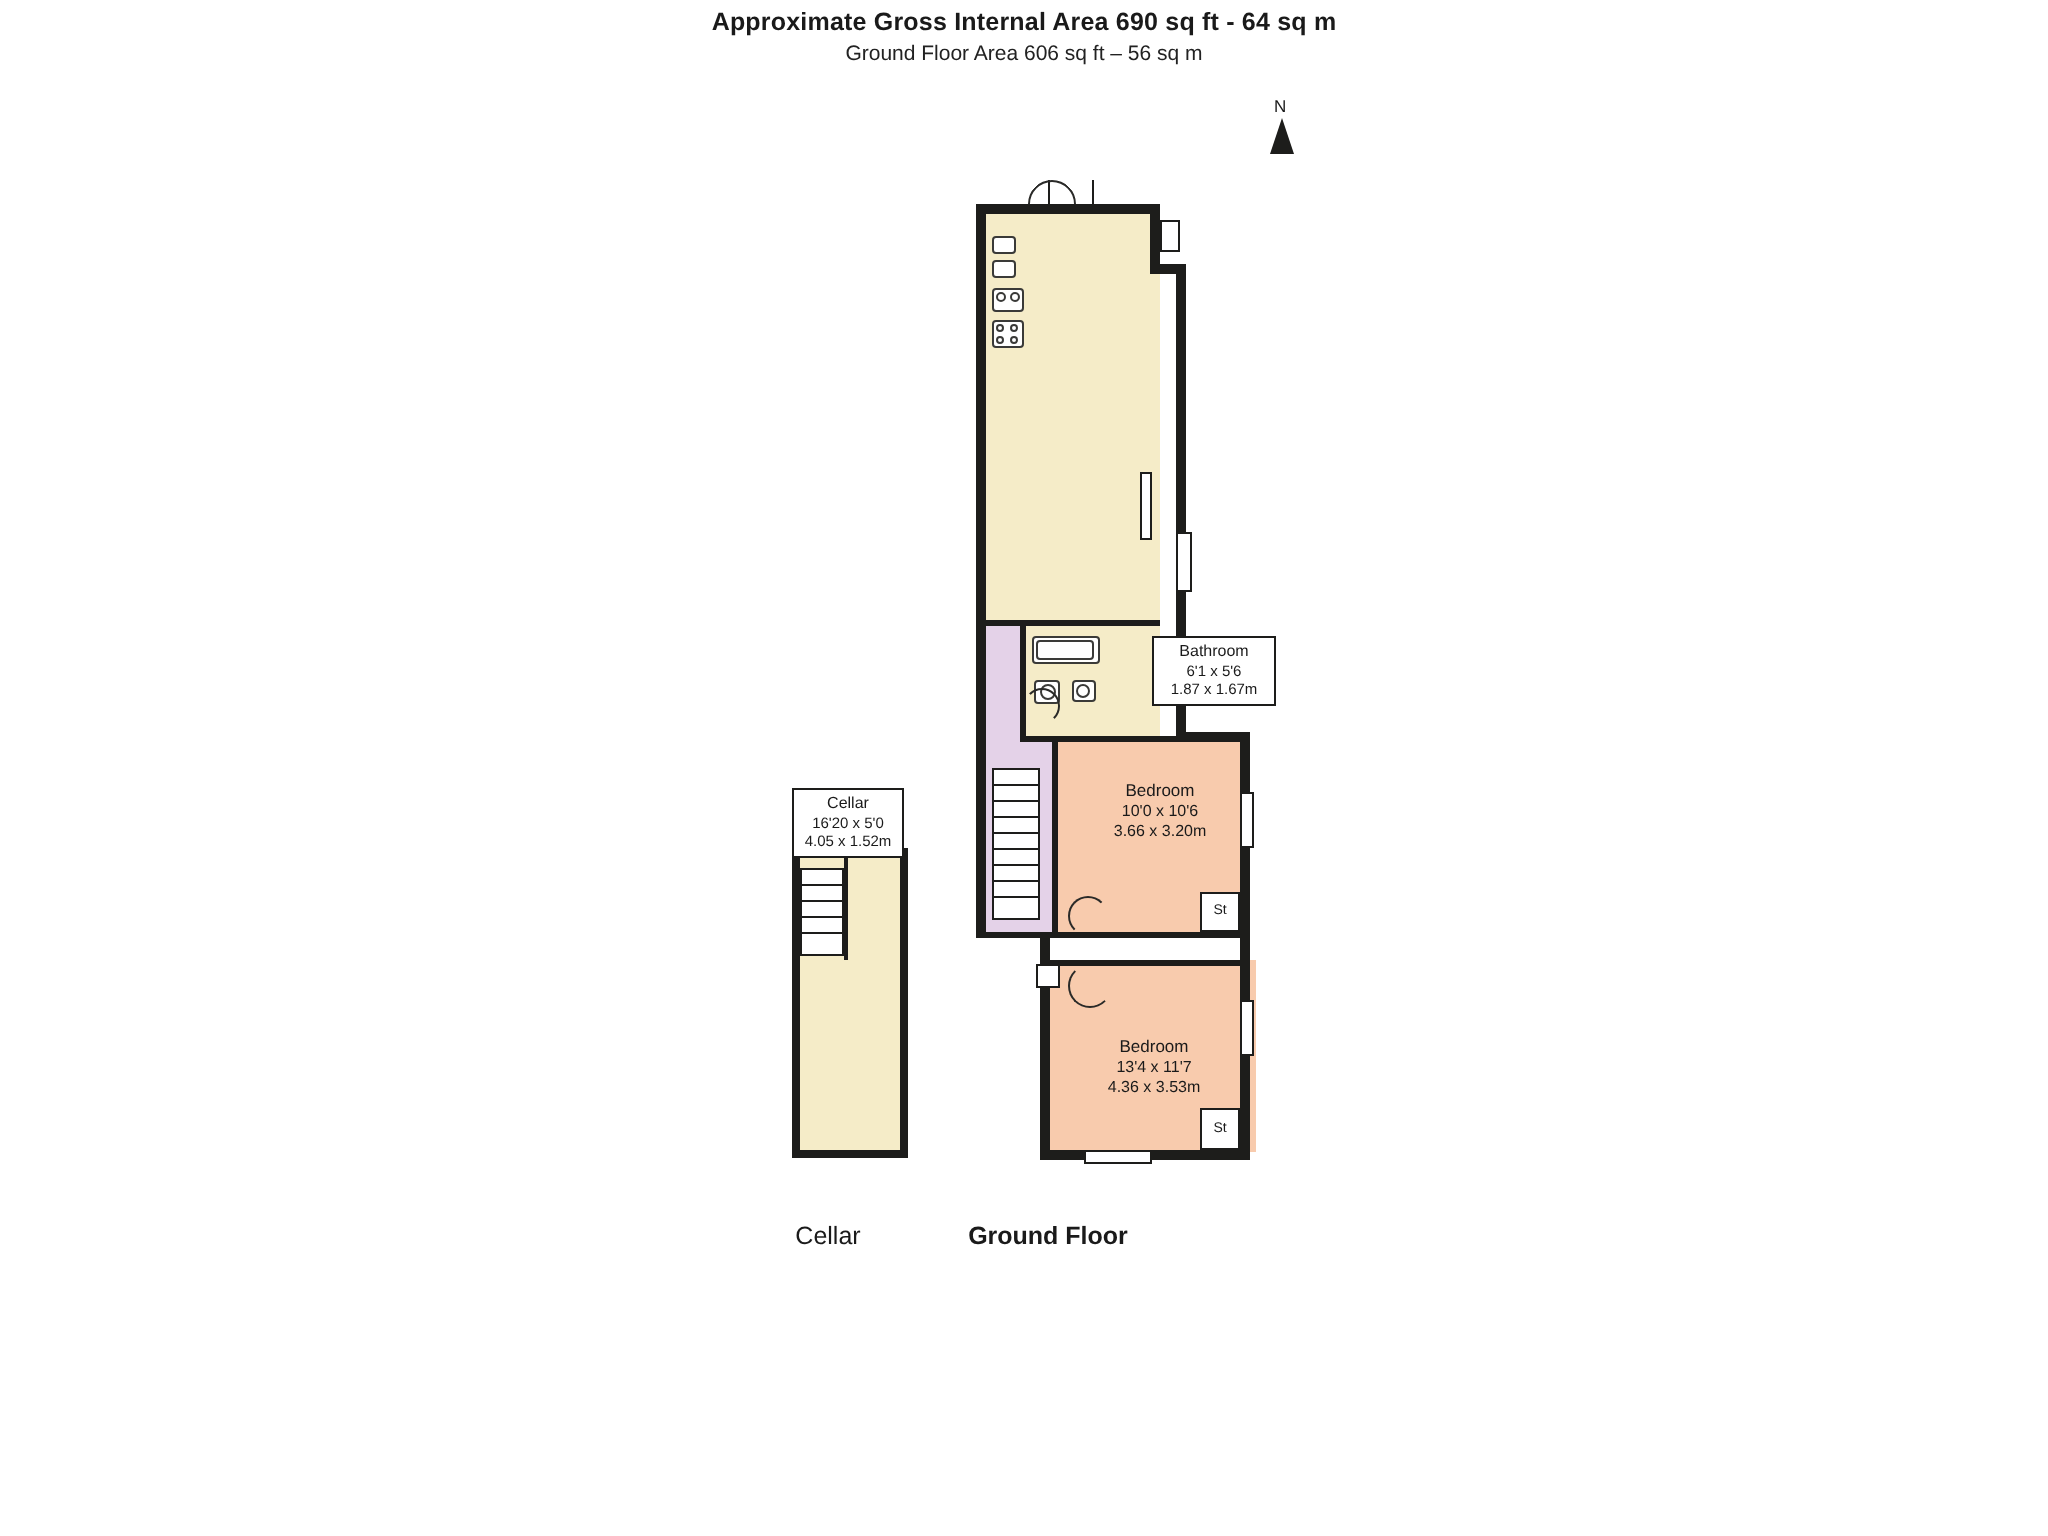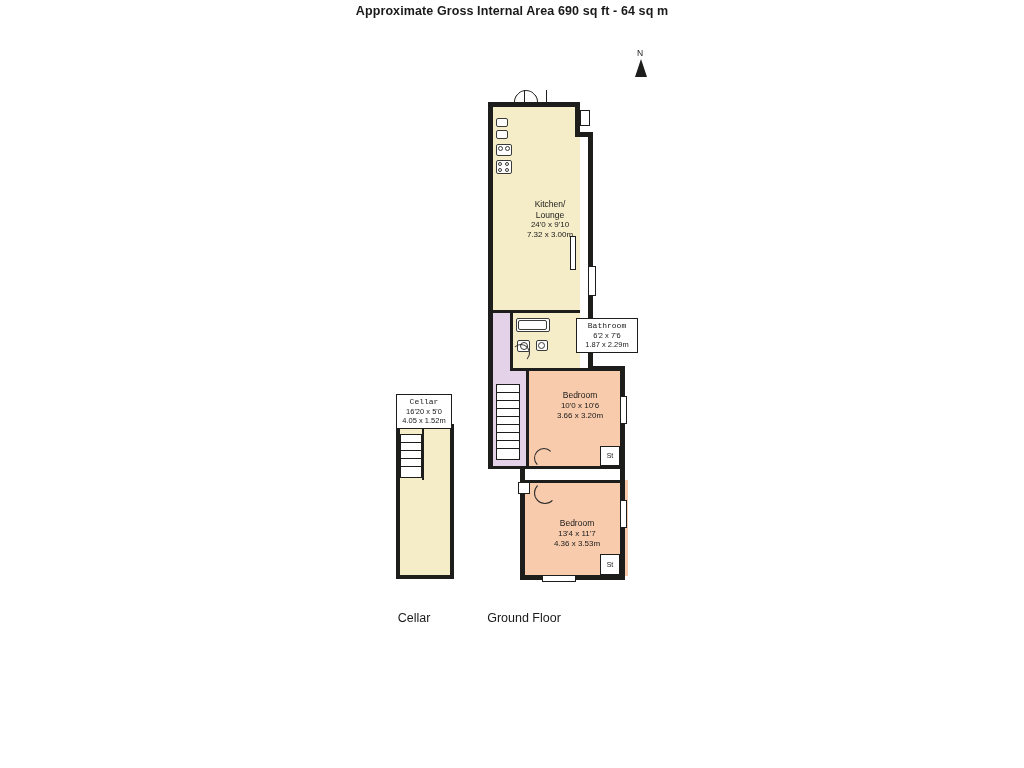--- a/index.html
+++ b/index.html
@@ -61,21 +61,21 @@
 
   
   .boxlbl {
     position: absolute;
     border: 1px solid #1d1d1b;
     background: #ffffff;
     text-align: center;
     line-height: 1.25;
     padding: 2px 3px;
   }
-  .boxlbl .l1 { font-size: 8px; font-family: Liberation Mono, monospace; }
+  .boxlbl .l1 { font-size: 8px; }
   .boxlbl .l2 { font-size: 7.5px; }
   .boxlbl .l3 { font-size: 7.5px; }
 
   
   .floor-cap { position: absolute; font-size: 12.5px; text-align: center; }
 
   
   .compass { position: absolute; }
   .compass .n { position: absolute; font-size: 8.5px; left: 4px; top: 0; }
   .compass .needle {
@@ -89,20 +89,21 @@
   
   .footer { position: absolute; left: 0; bottom: 0; width: 1024px; height: 110px; }
 </style>
 </head>
 <body>
 
 <div id="root">
 
   <div class="hdr">
     <div class="hdr-title">Approximate Gross Internal Area 690 sq ft - 64 sq m</div>
+    <div class="hdr-sub2">Ground Floor Area 606 sq ft – 56 sq m</div>
   </div>
 
   <div class="compass" style="left:633px; top:48px; width:20px; height:40px;">
     <div class="n">N</div>
     <div class="needle" style="left:2px;"></div>
   </div>
 
 
   <div class="plan" style="left:484px; top:96px; width:150px; height:500px;">
 
@@ -204,31 +205,25 @@
     <div class="outline" style="left:116px; top:458px; width:20px; height:21px; background:#ffffff;">
       <div style="font-size:7px; text-align:center; line-height:19px;">St</div>
     </div>
 
     <div class="arc" style="left:50px; top:352px; width:20px; height:20px; border-color:#2a2a28 transparent transparent #2a2a28;"></div>
     <div class="arc" style="left:50px; top:386px; width:22px; height:22px; border-color:transparent transparent #2a2a28 #2a2a28;"></div>
     <div class="arc" style="left:28px; top:248px; width:18px; height:18px; border-color:#2a2a28 #2a2a28 transparent transparent;"></div>
     <div class="outline" style="left:34px; top:386px; width:12px; height:12px; background:#fff;"></div>
   </div>
 
-  <div class="lbl room" style="left:495px; top:199px; width:110px;">
-    <div class="l1">Kitchen/</div>
-    <div class="l1">Lounge</div>
-    <div class="l2">24'0 x 9'10</div>
-    <div class="l3">7.32 x 3.00m</div>
-  </div>
 
   <div class="boxlbl" style="left:576px; top:318px; width:62px;">
     <div class="l1">Bathroom</div>
-    <div class="l2">6'2 x 7'6</div>
-    <div class="l3">1.87 x 2.29m</div>
+    <div class="l2">6'1 x 5'6</div>
+    <div class="l3">1.87 x 1.67m</div>
   </div>
 
   <div class="lbl room" style="left:525px; top:390px; width:110px;">
     <div class="l1">Bedroom</div>
     <div class="l2">10'0 x 10'6</div>
     <div class="l3">3.66 x 3.20m</div>
   </div>
 
   <div class="lbl room" style="left:522px; top:518px; width:110px;">
     <div class="l1">Bedroom</div>
@@ -251,21 +246,21 @@
     <div class="wall" style="left:26px; top:4px; width:2px; height:52px;"></div>
   </div>
 
   <div class="boxlbl" style="left:396px; top:394px; width:56px;">
     <div class="l1">Cellar</div>
     <div class="l2">16'20 x 5'0</div>
     <div class="l3">4.05 x 1.52m</div>
   </div>
 
   <div class="floor-cap" style="left:366px; top:611px; width:96px;">Cellar</div>
-  <div class="floor-cap" style="left:465px; top:611px; width:118px;">Ground Floor</div>
+  <div class="floor-cap" style="left:465px; top:611px; width:118px;font-weight:bold;">Ground Floor</div>
 
   <div class="footer">
 
     
 
     
 
     
   </div>
 

